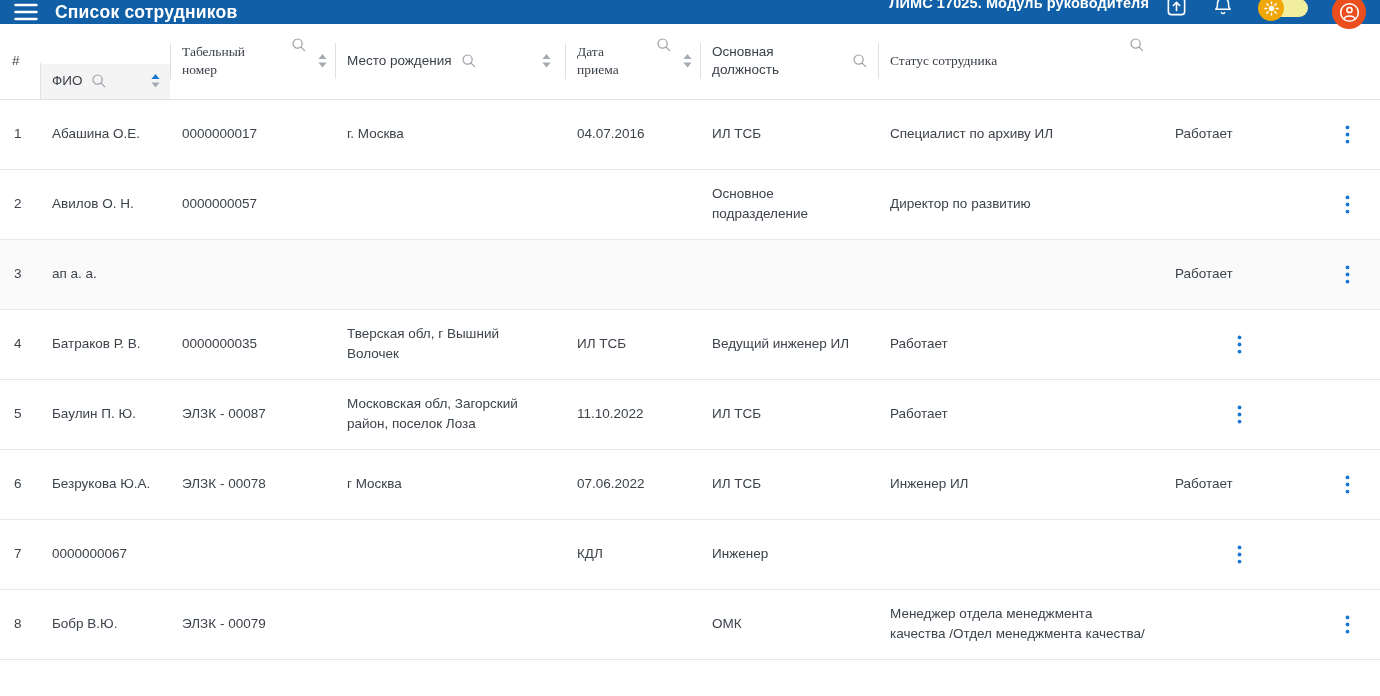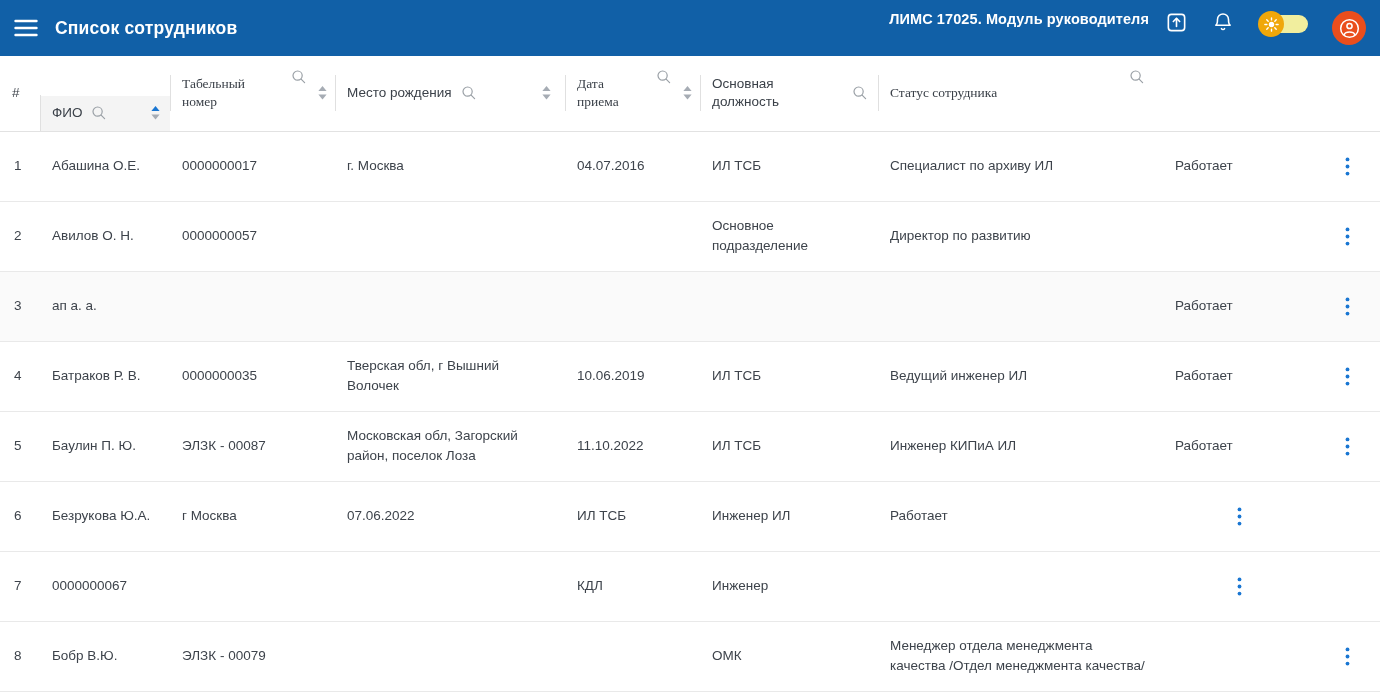--- a/index.html
+++ b/index.html
@@ -4,21 +4,21 @@
 <style>
   * { box-sizing: border-box; }
   html,body { margin:0; padding:0; }
   body {
     width:1380px; height:696px; overflow:hidden;
     background:#ffffff; color:#3d434b;
     font-family:"Liberation Sans", sans-serif;
   }
   
   .appbar {
-    height:56px; background:#1160a7; color:#fff;
+    height:24px; background:#1160a7; color:#fff;
     display:flex; align-items:center; padding:0 14px;
   }
   .appbar-left { display:flex; align-items:center; gap:17px; }
   .icon-btn {
     background:transparent; border:0; padding:0; margin:0;
     display:flex; align-items:center; justify-content:center; cursor:pointer;
   }
   .page-title { font-size:17.5px; font-weight:700; letter-spacing:.2px; margin:0; }
   .appbar-right { margin-left:auto; display:flex; align-items:flex-start; gap:24px; }
   .module-label { font-size:14.5px; font-weight:700; letter-spacing:.1px; }
@@ -245,56 +245,55 @@
               <circle cx="2.5" cy="16.6" r="1.9" fill="#1976d2"></circle>
             </svg>
           </button>
         </div>
       </div>
       <div class="grid-row row">
         <div class="td col-num">4</div>
         <div class="td col-fio">Батраков Р. В.</div>
         <div class="td col-tab">0000000035</div>
         <div class="td col-birth">Тверская обл, г Вышний Волочек</div>
-        <div class="td col-hire">10.06.2019</div>
         <div class="td col-dept">ИЛ ТСБ</div>
         <div class="td col-position">Ведущий инженер ИЛ</div>
         <div class="td col-status">Работает</div>
         <div class="td col-actions">
           <button class="kebab">
             <svg width="5" height="19" viewBox="0 0 5 19">
               <circle cx="2.5" cy="2.4" r="1.9" fill="#1976d2"></circle>
               <circle cx="2.5" cy="9.5" r="1.9" fill="#1976d2"></circle>
               <circle cx="2.5" cy="16.6" r="1.9" fill="#1976d2"></circle>
             </svg>
           </button>
         </div>
       </div>
       <div class="grid-row row">
         <div class="td col-num">5</div>
         <div class="td col-fio">Баулин П. Ю.</div>
         <div class="td col-tab">ЭЛЗК - 00087</div>
         <div class="td col-birth">Московская обл, Загорский район, поселок Лоза</div>
         <div class="td col-hire">11.10.2022</div>
         <div class="td col-dept">ИЛ ТСБ</div>
-        <div class="td col-position">Инженер КИПиА ИЛ</div>
         <div class="td col-status">Работает</div>
         <div class="td col-actions">
           <button class="kebab">
             <svg width="5" height="19" viewBox="0 0 5 19">
               <circle cx="2.5" cy="2.4" r="1.9" fill="#1976d2"></circle>
               <circle cx="2.5" cy="9.5" r="1.9" fill="#1976d2"></circle>
               <circle cx="2.5" cy="16.6" r="1.9" fill="#1976d2"></circle>
             </svg>
           </button>
         </div>
       </div>
       <div class="grid-row row">
         <div class="td col-num">6</div>
         <div class="td col-fio">Безрукова Ю.А.</div>
+        <div class="td col-tab">ЭЛЗК - 00078</div>
         <div class="td col-birth">г Москва</div>
         <div class="td col-hire">07.06.2022</div>
         <div class="td col-dept">ИЛ ТСБ</div>
         <div class="td col-position">Инженер ИЛ</div>
         <div class="td col-status">Работает</div>
         <div class="td col-actions">
           <button class="kebab">
             <svg width="5" height="19" viewBox="0 0 5 19">
               <circle cx="2.5" cy="2.4" r="1.9" fill="#1976d2"></circle>
               <circle cx="2.5" cy="9.5" r="1.9" fill="#1976d2"></circle>

